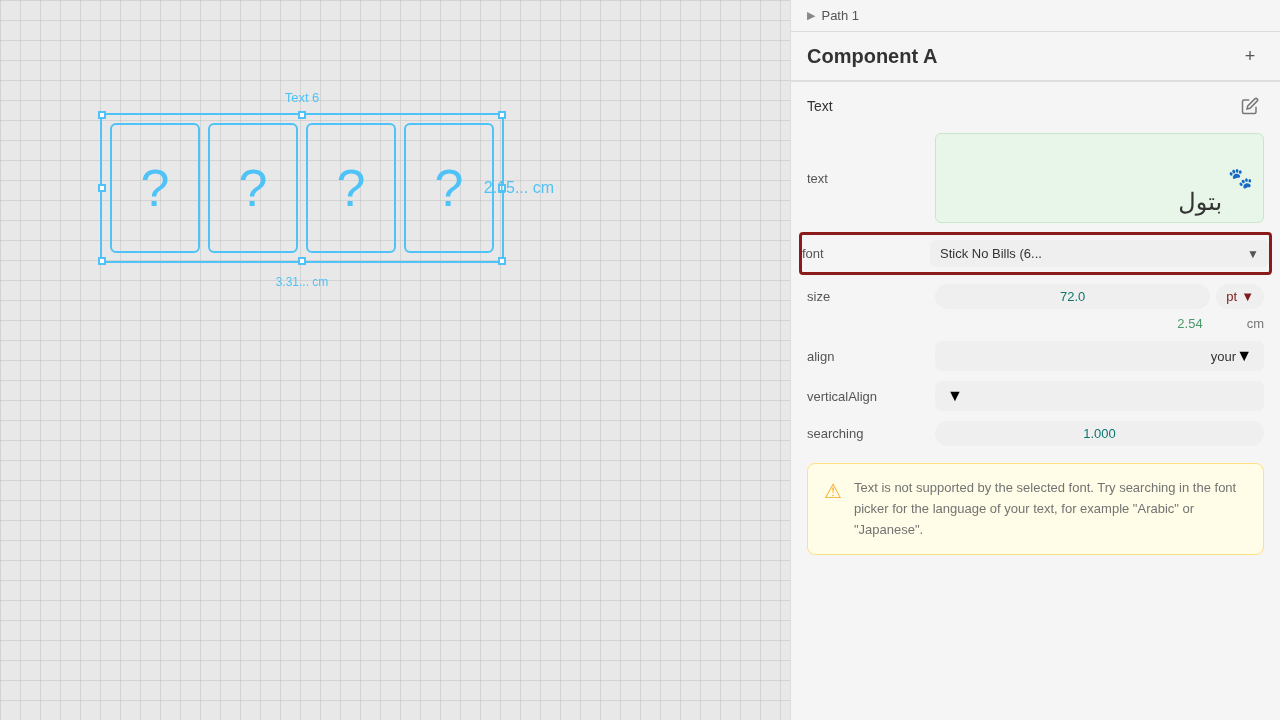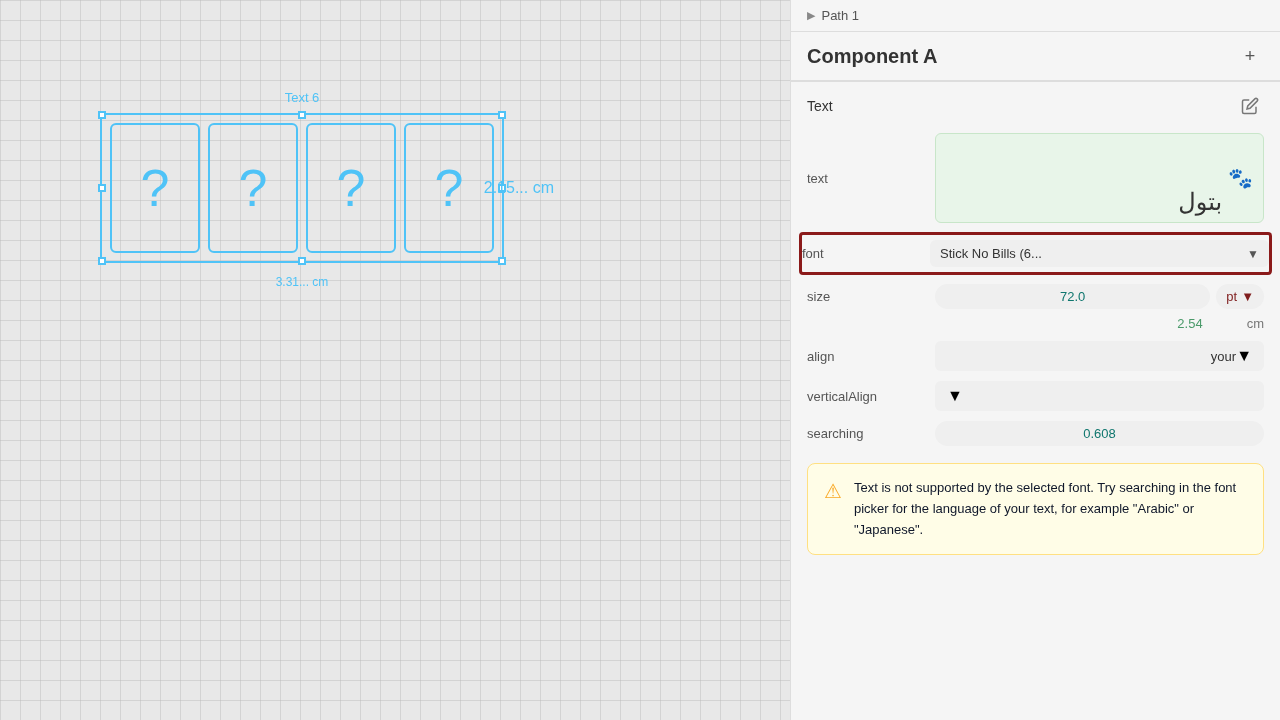--- a/index.html
+++ b/index.html
@@ -349,21 +349,21 @@
 
     .warning-icon {
       font-size: 20px;
       color: #f9a825;
       flex-shrink: 0;
       margin-top: 1px;
     }
 
     .warning-text {
       font-size: 13px;
-      color: #0f172a;
+      color: #737373;
       line-height: 1.6;
     }
 
     .divider {
       height: 1px;
       background: #ddd;
       margin: 0 0;
     }
   </style>
 </head>
@@ -476,21 +476,21 @@
   <div class="prop-row">
     <span class="prop-label">verticalAlign</span>
     <div class="dropdown-full">
       <span>▼</span>
     </div>
   </div>
 
 
   <div class="prop-row">
     <span class="prop-label">searching</span>
-    <div class="size-input">0.608</div>
+    <div class="size-input">1.000</div>
   </div>
 
   <div class="warning-box">
     <span class="warning-icon">⚠</span>
     <span class="warning-text">Text is not supported by the selected font. Try searching in the font picker for the language of your text, for example "Arabic" or "Japanese".</span>
   </div>
 
 </div>
 
 </body></html>

